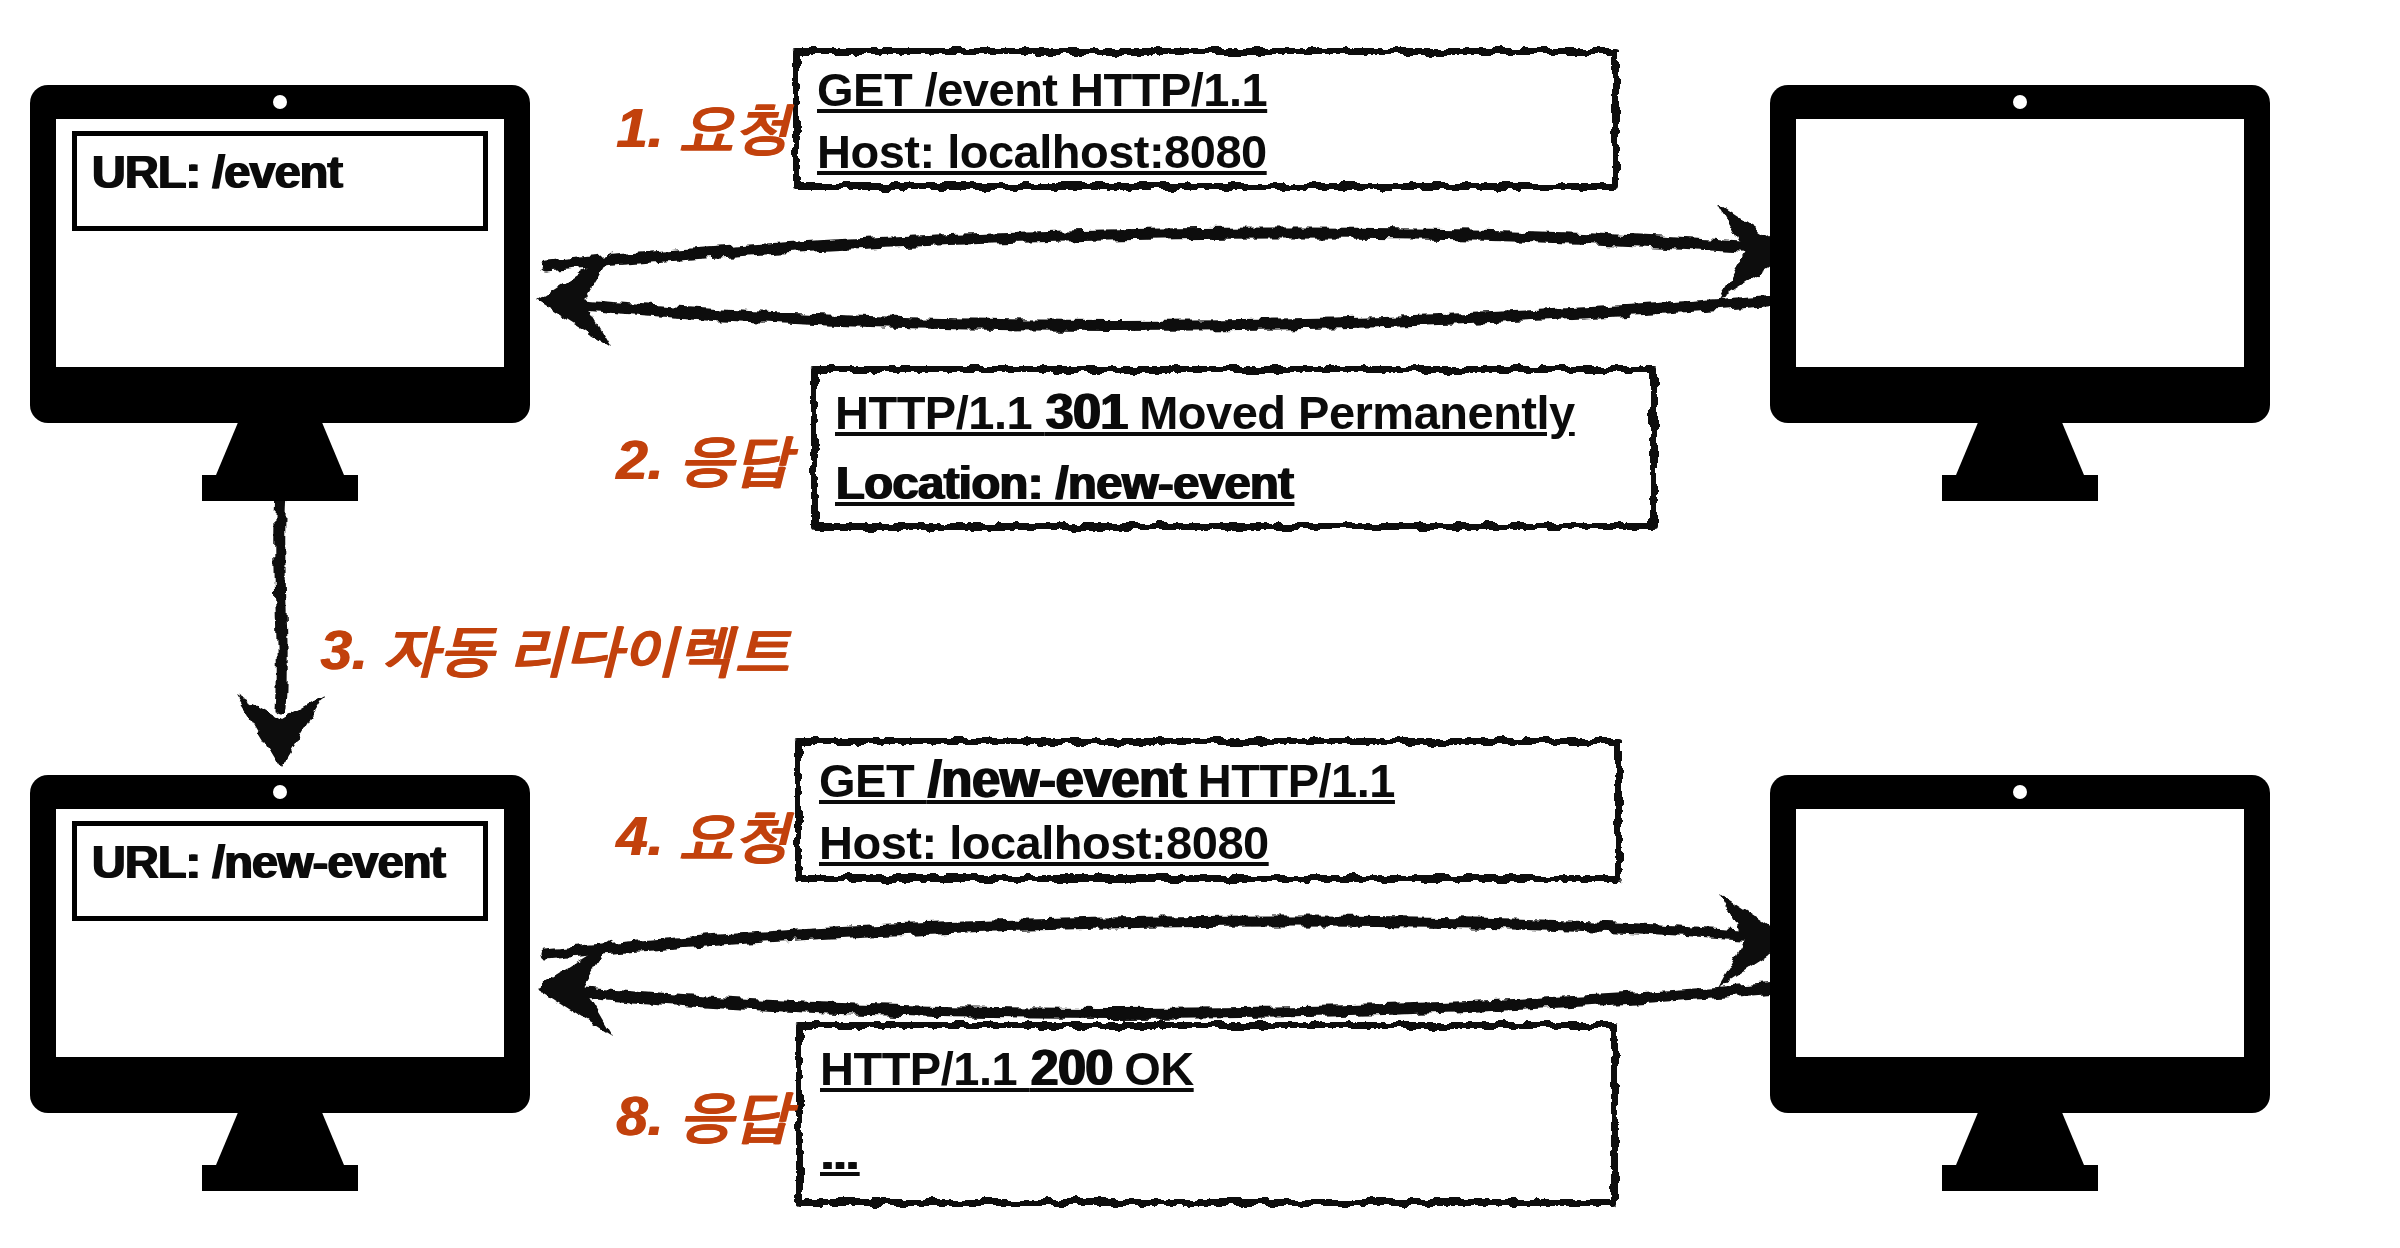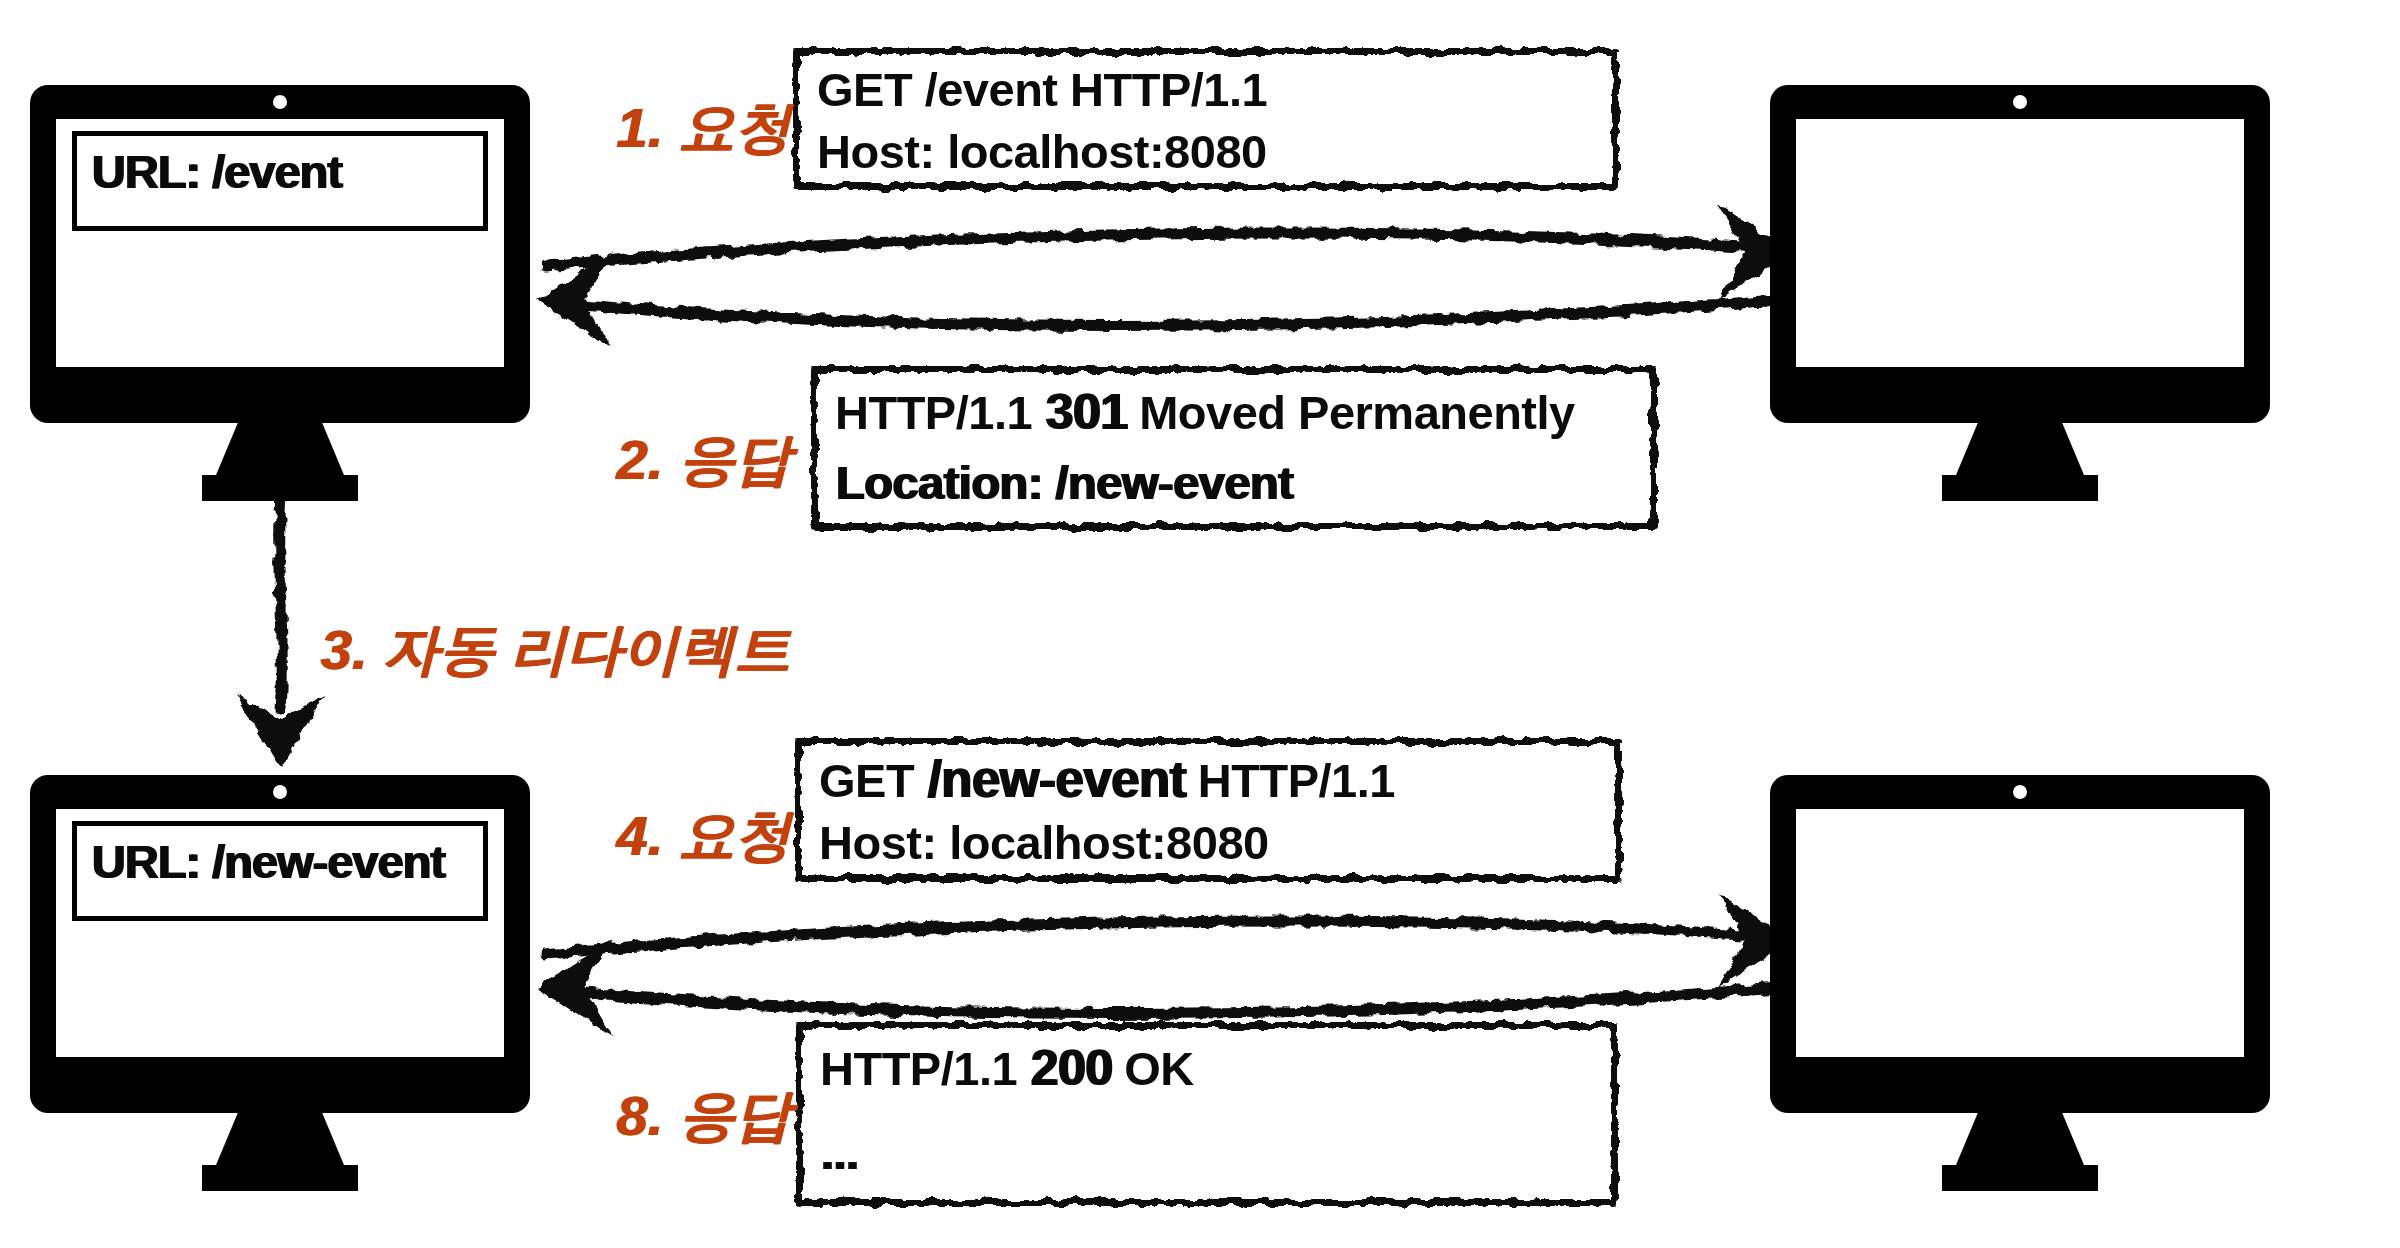--- a/index.html
+++ b/index.html
@@ -73,21 +73,21 @@
     filter: url(#sketch);
   }
   .msg-content {
     position: relative;
     padding: 9px 22px;
     font-size: 47px;
     font-weight: 700;
     letter-spacing: -0.5px;
     white-space: nowrap;
   }
-  .msg-line { line-height: 62px; }
+  .msg-line { line-height: 62px; text-decoration: underline; }
   .tall .msg-line { line-height: 70px; }
   .code {
     font-size: 50px;
     text-shadow: 2.2px 0 0 currentColor;
   }
   .path-em {
     font-size: 51px;
     text-shadow: 2px 0 0 currentColor;
   }
   .heavy { text-shadow: 2px 0 0 currentColor; }

